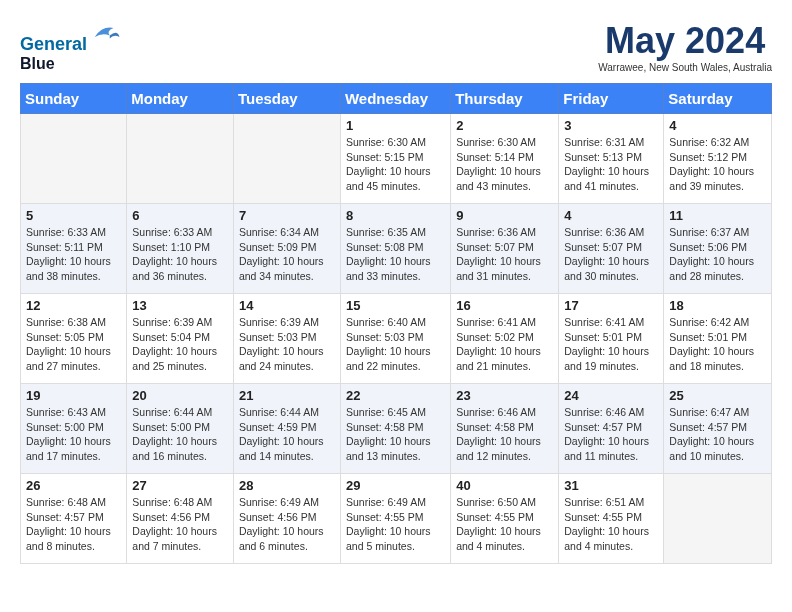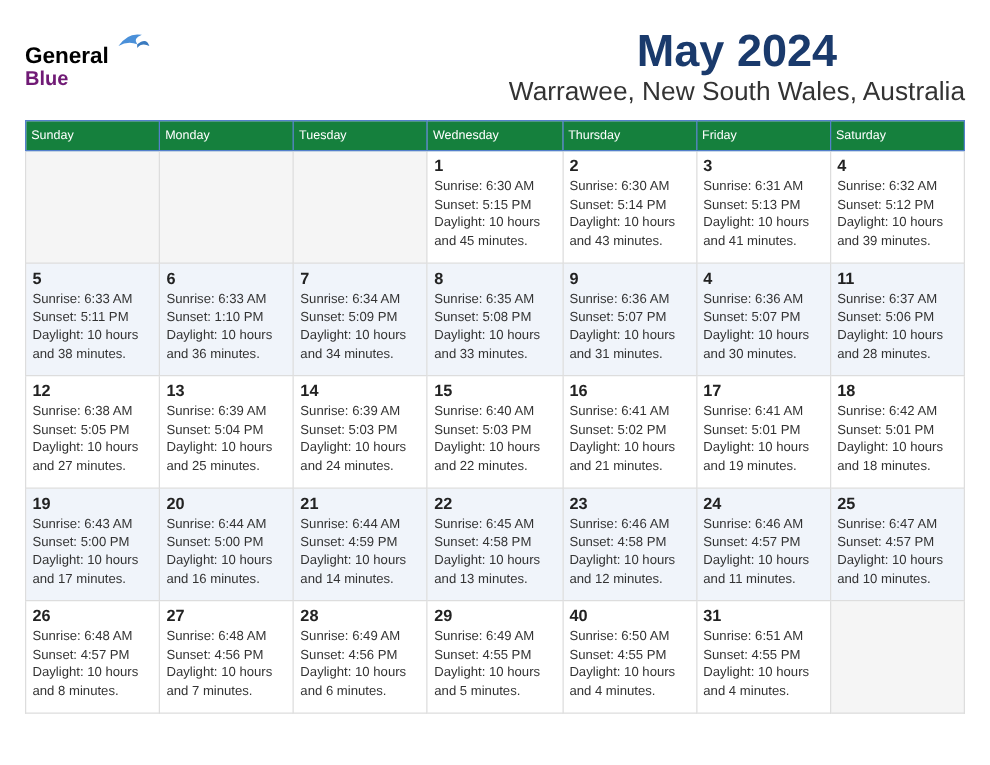--- a/index.html
+++ b/index.html
@@ -20,51 +20,51 @@
       display: flex;
       align-items: center;
     }
     .logo-text {
       font-size: 18px;
       font-weight: bold;
       color: #1a3a6c;
       line-height: 1.1;
     }
     .logo-text span {
-      color: #000000;
+      color: #0369a1;
     }
     .logo-bird {
       width: 30px;
       height: 30px;
       margin-left: 4px;
     }
     .title-block {
       text-align: center;
     }
     .month-title {
       font-size: 36px;
       font-weight: bold;
       color: #1a3a6c;
     }
     .location {
-      font-size: 21px;
+      font-size: 10px;
       color: #333;
     }
     .calendar-table {
       width: 100%;
       border-collapse: collapse;
       font-size: 11px;
     }
     .calendar-table th {
-      background: #15803d;
+      background: #3b82f6;
       color: #fff;
       padding: 6px 4px;
       text-align: left;
-      font-size: 10px;
-      font-weight: normal;
+      font-size: 15px;
+      font-weight: bold;
       border: 1px solid #5580cc;
     }
     .calendar-table td {
       vertical-align: top;
       padding: 4px 5px;
       border: 1px solid #ddd;
       width: 113px;
       height: 90px;
       background: #fff;
     }
@@ -92,21 +92,21 @@
 
 <div class="header">
   <div class="logo">
     <div>
       <div class="logo-text">
         <span>General</span><svg class="logo-bird" viewBox="0 0 40 35" xmlns="http://www.w3.org/2000/svg">
           <path d="M5 20 Q15 5 30 8 Q20 12 25 18 Q15 14 5 20Z" fill="#4a90d9"></path>
           <path d="M25 18 Q35 10 38 20 Q30 16 25 22Z" fill="#3a7abf"></path>
         </svg>
       </div>
-      <div class="logo-text" style="color:#701a75; font-size:16px;">Blue</div>
+      <div class="logo-text" style="color:#0f172a; font-size:16px;">Blue</div>
     </div>
   </div>
   <div class="title-block">
     <div class="month-title">May 2024</div>
     <div class="location">Warrawee, New South Wales, Australia</div>
   </div>
 </div>
 
 <table class="calendar-table">
   <thead>

